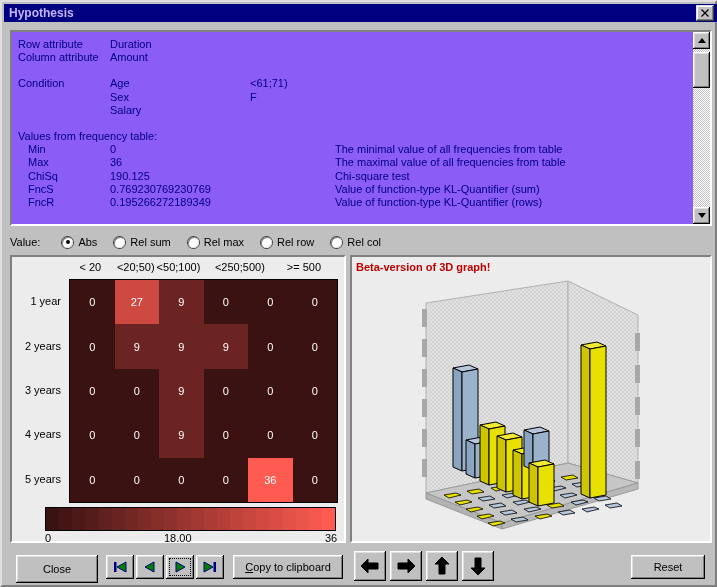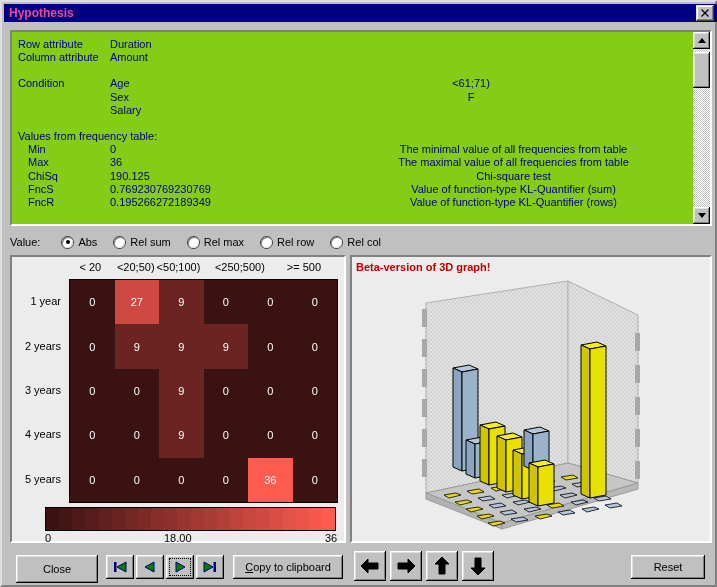--- a/index.html
+++ b/index.html
@@ -18,58 +18,58 @@
     border-right-color:#808080;border-bottom-color:#808080;
     box-sizing:border-box;
   }
   
   .titlebar{
     position:absolute;left:2px;top:2px;width:713px;height:18px;
     background:#000080;
     display:flex;align-items:center;
   }
   .title-text{
-    color:#ec4899;font-weight:bold;font-size:12px;
+    color:#c4b5fd;font-weight:bold;font-size:12px;
     margin-left:5px;letter-spacing:0px;
     white-space:nowrap;
   }
   .title-spacer{flex:1;}
   .close-btn{
     width:16px;height:14px;margin-right:3px;
     background:#c0c0c0;
     border:1px solid #000;
     border-top-color:#dfdfdf;border-left-color:#dfdfdf;
     border-right-color:#404040;border-bottom-color:#404040;
     box-shadow: inset -1px -1px 0 #808080, inset 1px 1px 0 #fff;
     display:flex;align-items:center;justify-content:center;
     font-size:10px;line-height:10px;color:#000;font-family:"Liberation Sans",sans-serif;
     cursor:default;
   }
   
   .info-panel{
     position:absolute;left:8px;top:28px;width:702px;height:196px;
-    background:#84cc16;
+    background:#8b5cf6;
     border:2px solid;
     border-top-color:#808080;border-left-color:#808080;
     border-right-color:#ffffff;border-bottom-color:#ffffff;
     box-sizing:border-box;
     overflow:hidden;
   }
   .info-inner{
     position:absolute;left:0;top:0;right:18px;bottom:0;
     padding:6px 0 0 6px;
     color:#000080;
     font-size:11px;
     line-height:13.2px;
     overflow:hidden;
   }
   .irow{display:flex;white-space:nowrap;}
   .c1{width:92px;flex:0 0 92px;}
   .c2{width:140px;flex:0 0 140px;}
-  .c3{flex:1;text-align:center;}
+  .c3{flex:1;}
   .c2w{width:225px;flex:0 0 225px;}
   .gap{height:13px;}
   
   .vscroll{
     position:absolute;right:0;top:0;width:17px;bottom:0;
     background:#c0c0c0;
   }
   .sb-track{
     position:absolute;left:0;top:17px;right:0;bottom:17px;
     background-color:#c0c0c0;

